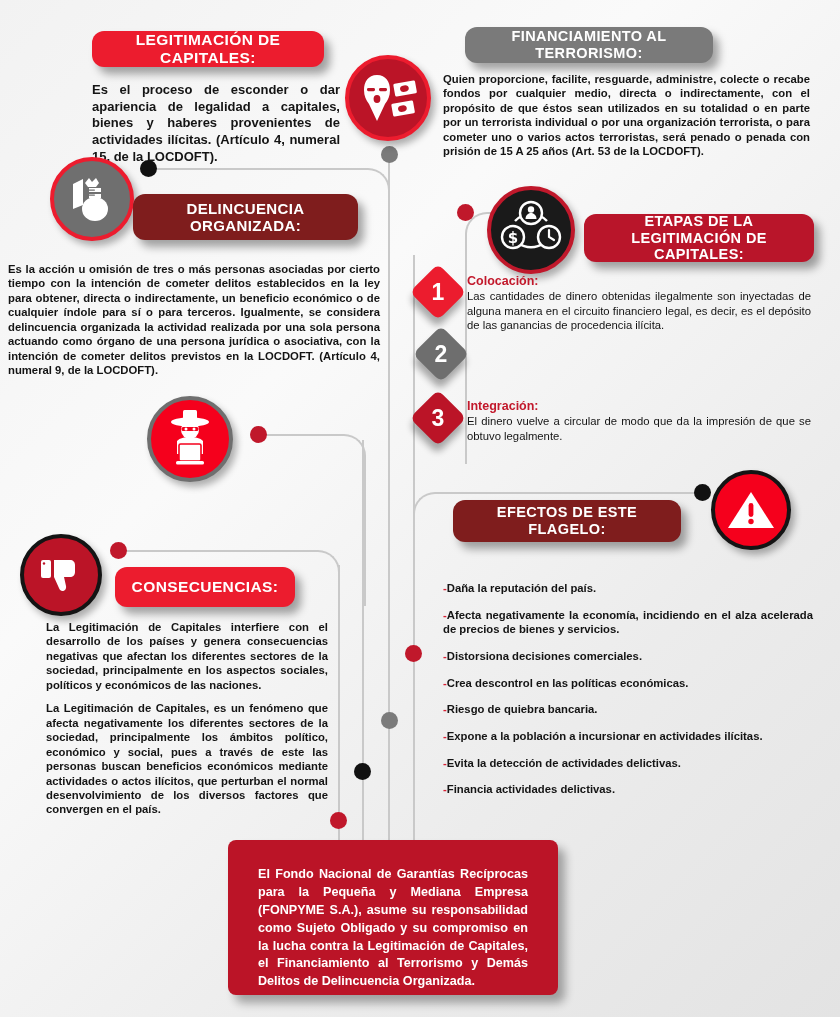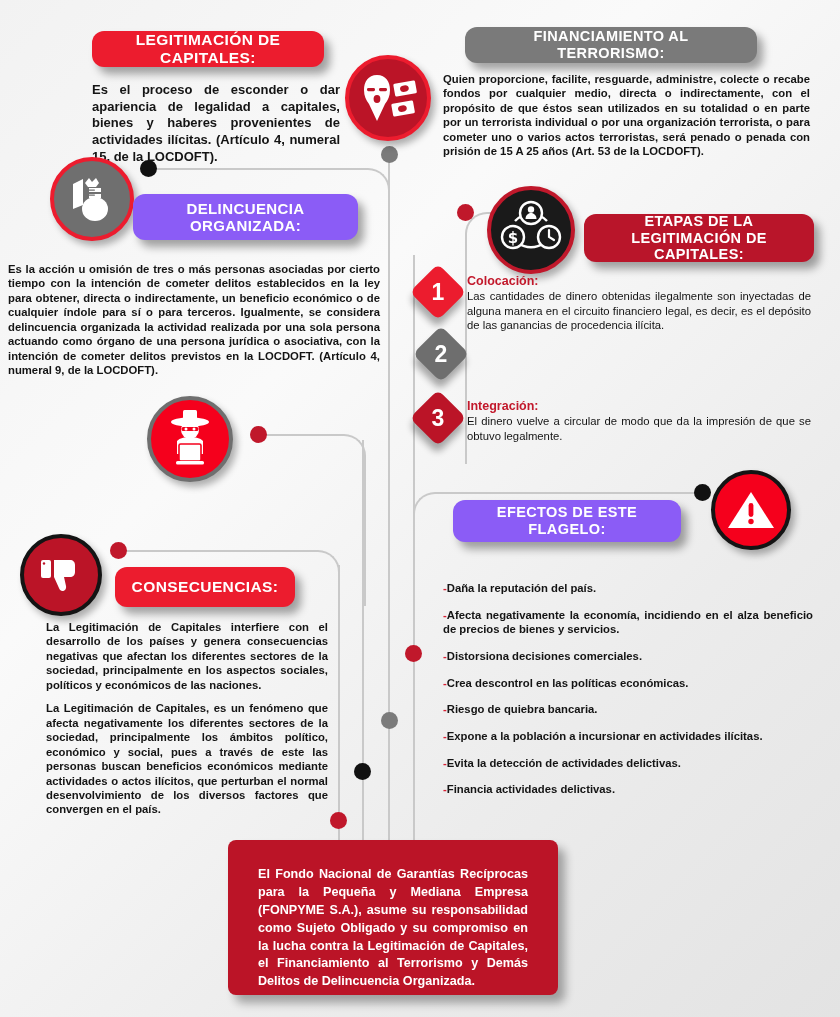--- a/index.html
+++ b/index.html
@@ -21,21 +21,21 @@
     position:absolute;border-radius:12px;
     color:#fff;font-weight:bold;letter-spacing:.4px;
     display:flex;align-items:center;justify-content:center;
     text-align:center;line-height:1.15;
     box-shadow:6px 7px 9px rgba(0,0,0,.35);
     padding:0 14px;box-sizing:border-box;
   }
   .pill.red{background:#ec1c2e;}
   .pill.darkred{background:#b9152a;}
   .pill.gray{background:#7a7a7a;}
-  .pill.darkgray{background:#8b5cf6;}
+  .pill.darkgray{background:#7f1d1d;}
 
   
   .para{
     position:absolute;color:#141414;font-weight:bold;
     text-align:justify;line-height:1.28;
   }
   .para p{margin:0 0 9px 0;}
   .para p:last-child{margin-bottom:0;}
 
   
@@ -124,21 +124,21 @@
         <rect x="35" y="30" width="22" height="13" rx="1.5" fill="#fff" transform="rotate(-10 46 36)"></rect>
         <ellipse cx="45.4" cy="36.6" rx="4.4" ry="3.2" fill="#bb1427" transform="rotate(-10 45.4 36.6)"></ellipse>
       </g>
     </svg>
   </div>
 
   <div class="para" style="left:92px;top:82px;width:248px;font-size:13px;">
     <p>Es el proceso de esconder o dar apariencia de legalidad a capitales, bienes y haberes provenientes de actividades ilícitas. (Artículo 4, numeral 15, de la  LOCDOFT).</p>
   </div>
 
-  <div class="pill gray" style="left:465px;top:27px;width:292px;height:36px;font-size:14.5px;">
+  <div class="pill gray" style="left:465px;top:27px;width:248px;height:36px;font-size:14.5px;">
     <span>FINANCIAMIENTO AL TERRORISMO:</span>
   </div>
 
   <div class="para" style="left:443px;top:72px;width:367px;font-size:11.3px;">
     <p>Quien proporcione, facilite, resguarde, administre, colecte o recabe fondos por cualquier medio, directa o indirectamente, con el propósito de que éstos sean utilizados en su totalidad o en parte por un terrorista individual o por una organización terrorista, o para cometer uno o varios actos terroristas, será penado o penada con prisión de 15 A 25 años (Art. 53 de la LOCDOFT).</p>
   </div>
 
   <div class="iconcirc" style="left:50px;top:157px;width:84px;height:84px;background:#6f6f6f;border:4px solid #ec1c2e;">
     <svg width="54" height="54" viewBox="0 0 54 54" aria-hidden="true">
       <path d="M8 12l10-5v26l-10 4z" fill="#fff"></path>
@@ -223,21 +223,21 @@
 
   <div class="pill darkgray" style="left:453px;top:500px;width:228px;height:42px;font-size:14.5px;">
     <span>EFECTOS DE ESTE FLAGELO:</span>
   </div>
 
   <div class="efflist" style="left:443px;top:568px;width:370px;margin-top:13px;">
     <div class="effitem">
       <span class="dash">-</span><span>Daña la reputación del país.</span>
     </div>
     <div class="effitem">
-      <span class="dash">-</span><span>Afecta negativamente la economía, incidiendo en el alza beneficio de precios de bienes y servicios.</span>
+      <span class="dash">-</span><span>Afecta negativamente la economía, incidiendo en el alza acelerada de precios de bienes y servicios.</span>
     </div>
     <div class="effitem">
       <span class="dash">-</span><span>Distorsiona decisiones comerciales.</span>
     </div>
     <div class="effitem">
       <span class="dash">-</span><span>Crea descontrol en las políticas económicas.</span>
     </div>
     <div class="effitem">
       <span class="dash">-</span><span>Riesgo de quiebra bancaria.</span>
     </div>

